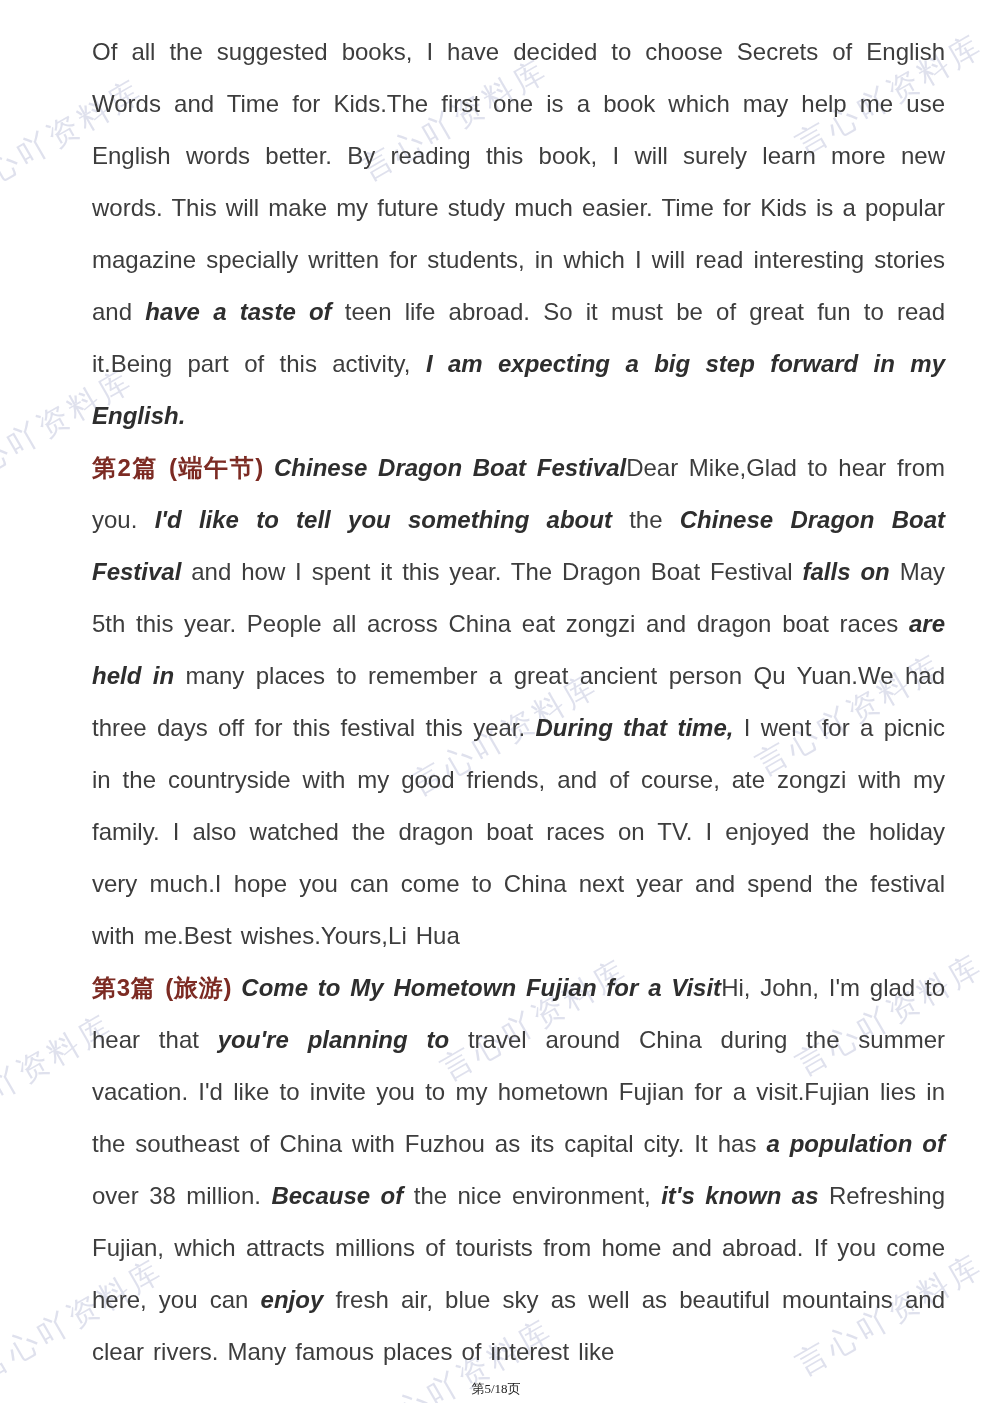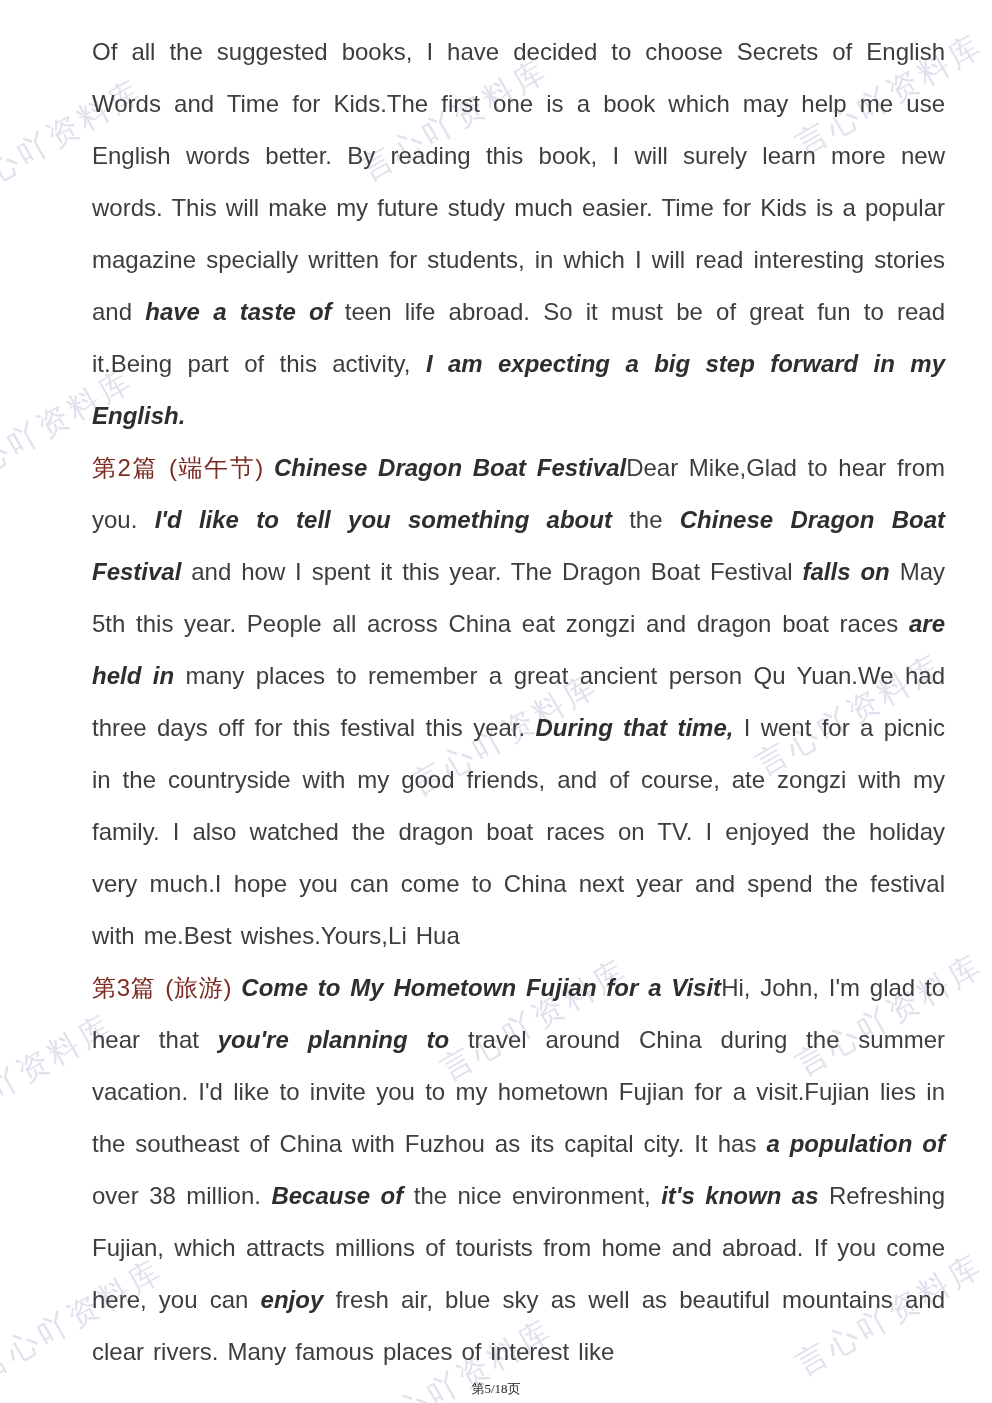--- a/index.html
+++ b/index.html
@@ -37,21 +37,21 @@
   }
   .para {
     font-size: 24px;
     line-height: 52px;
     text-align: justify;
     word-spacing: 0.10em;
     color: var(--body-color, #3d3d3d);
   }
   .run-n { font-weight: 400; }
   .run-b { font-weight: 700; color: var(--bold-color, #2e2e2e); font-style: italic; }
-  .run-r { font-weight: 400; color: var(--heading-red, #7c2b23); }
+  .run-r { font-weight: 700; color: var(--heading-red, #7c2b23); }
   .footer {
     position: absolute;
     left: 0; bottom: 5px;
     width: 100%;
     text-align: center;
     z-index: 2;
     font-family: "Liberation Serif", "DejaVu Serif", serif;
     font-size: 13px;
     color: #222222;
   }

